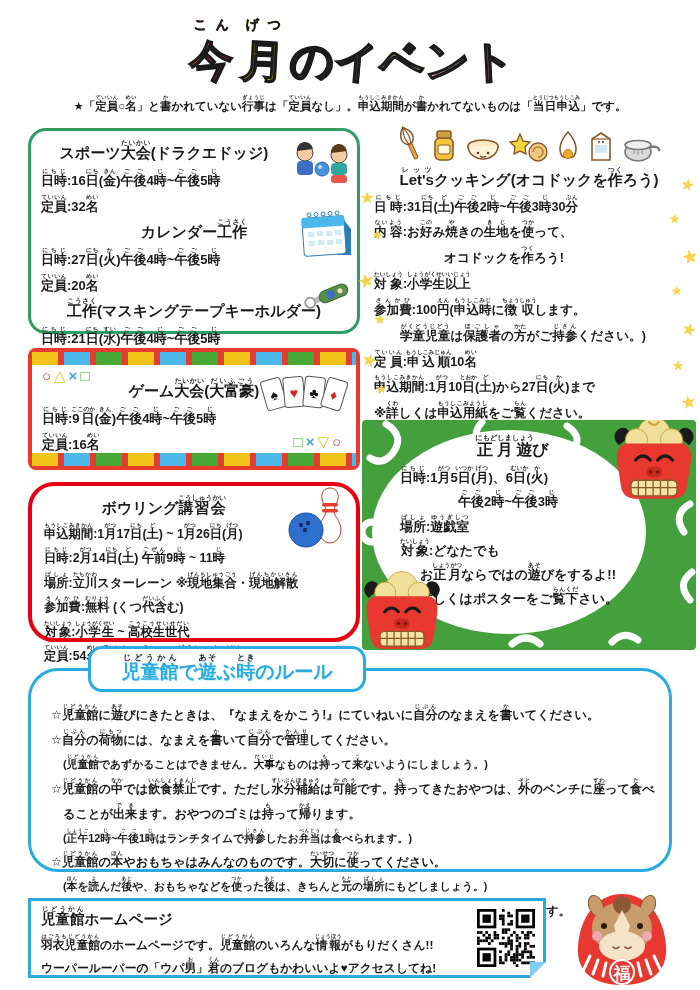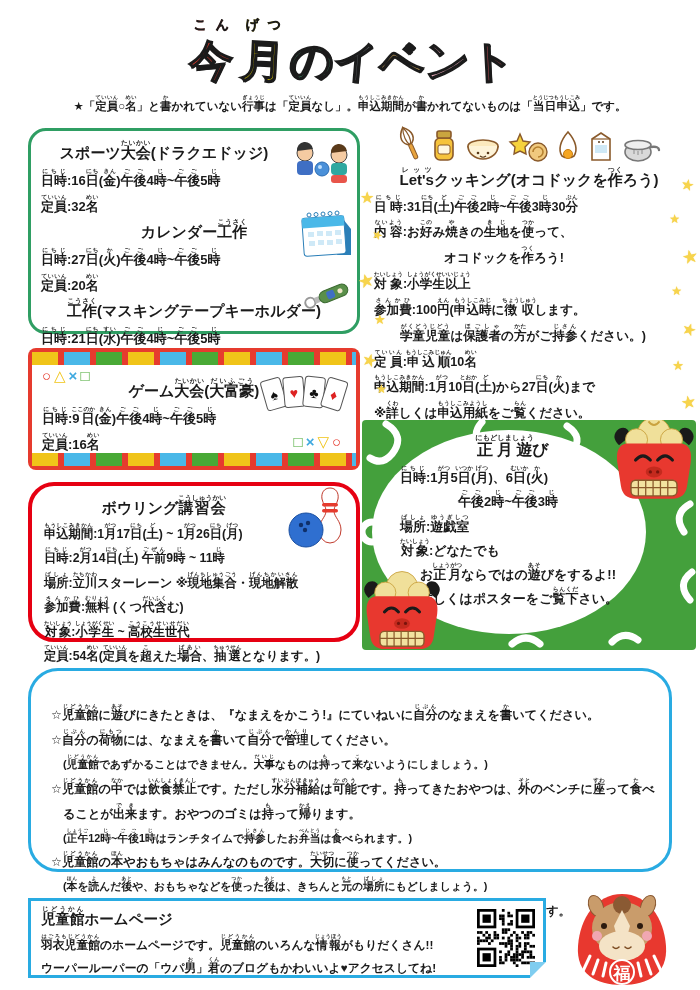--- a/index.html
+++ b/index.html
@@ -355,20 +355,23 @@
       <path d="M30,50 q8,-9 16,0" fill="none" stroke="#1a1a1a" stroke-width="3.4" stroke-linecap="round"></path>
       <path d="M54,50 q8,-9 16,0" fill="none" stroke="#1a1a1a" stroke-width="3.4" stroke-linecap="round"></path>
       <ellipse cx="50" cy="63" rx="9" ry="6" fill="#c42a1e"></ellipse>
         <circle cx="46" cy="63" r="1.8" fill="#7a130c"></circle>
         <circle cx="54" cy="63" r="1.8" fill="#7a130c"></circle>
       <rect x="25" y="72" width="50" height="17" rx="5" fill="#f2e3a0" stroke="#8a5a2b" stroke-width="1.6"></rect>
       <path d="M33,72 v17 M41,72 v17 M49,72 v17 M57,72 v17 M65,72 v17 M25,80 h50" fill="none" stroke="#8a5a2b" stroke-width="1.4"></path>
     </svg>
   </div>
 
+  <div id="rules-header">
+    <span class="hd"><ruby>児童館<rt>じどうかん</rt></ruby>で<ruby>遊<rt>あそ</rt></ruby>ぶ<ruby>時<rt>とき</rt></ruby>のルール</span>
+  </div>
   <div id="rules-box">
     <div class="rule">☆<ruby>児童館<rt>じどうかん</rt></ruby>に<ruby>遊<rt>あそ</rt></ruby>びにきたときは、『なまえをかこう!』にていねいに<ruby>自分<rt>じぶん</rt></ruby>のなまえを<ruby>書<rt>か</rt></ruby>いてください。</div>
     <div class="rule">☆<ruby>自分<rt>じぶん</rt></ruby>の<ruby>荷物<rt>にもつ</rt></ruby>には、なまえを<ruby>書<rt>か</rt></ruby>いて<ruby>自分<rt>じぶん</rt></ruby>で<ruby>管理<rt>かんり</rt></ruby>してください。</div>
     <div class="rule paren">(<ruby>児童館<rt>じどうかん</rt></ruby>であずかることはできません。<ruby>大事<rt>だいじ</rt></ruby>なものは<ruby>持<rt>も</rt></ruby>って<ruby>来<rt>こ</rt></ruby>ないようにしましょう。)</div>
     <div class="rule">☆<ruby>児童館<rt>じどうかん</rt></ruby>の<ruby>中<rt>なか</rt></ruby>では<ruby>飲食禁止<rt>いんしょくきんし</rt></ruby>です。ただし<ruby>水分補給<rt>すいぶんほきゅう</rt></ruby>は<ruby>可能<rt>かのう</rt></ruby>です。<ruby>持<rt>も</rt></ruby>ってきたおやつは、<ruby>外<rt>そと</rt></ruby>のベンチに<ruby>座<rt>すわ</rt></ruby>って<ruby>食<rt>た</rt></ruby>べ</div>
     <div class="rule cont">ることが<ruby>出来<rt>でき</rt></ruby>ます。おやつのゴミは<ruby>持<rt>も</rt></ruby>って<ruby>帰<rt>かえ</rt></ruby>ります。</div>
     <div class="rule paren">(<ruby>正午<rt>しょうご</rt></ruby>12<ruby>時<rt>じ</rt></ruby>~<ruby>午後<rt>ごご</rt></ruby>1<ruby>時<rt>じ</rt></ruby>はランチタイムで<ruby>持参<rt>じさん</rt></ruby>したお<ruby>弁当<rt>べんとう</rt></ruby>は<ruby>食<rt>た</rt></ruby>べられます。)</div>
     <div class="rule">☆<ruby>児童館<rt>じどうかん</rt></ruby>の<ruby>本<rt>ほん</rt></ruby>やおもちゃはみんなのものです。<ruby>大切<rt>たいせつ</rt></ruby>に<ruby>使<rt>つか</rt></ruby>ってください。</div>
     <div class="rule paren">(<ruby>本<rt>ほん</rt></ruby>を<ruby>読<rt>よ</rt></ruby>んだ<ruby>後<rt>あと</rt></ruby>や、おもちゃなどを<ruby>使<rt>つか</rt></ruby>った<ruby>後<rt>あと</rt></ruby>は、きちんと<ruby>元<rt>もと</rt></ruby>の<ruby>場所<rt>ばしょ</rt></ruby>にもどしましょう。)</div>
     <div class="rule">☆カードやおもちゃなどの<ruby>交換<rt>こうかん</rt></ruby>やあげることは、トラブルの<ruby>原因<rt>げんいん</rt></ruby>になるので<ruby>禁止<rt>きんし</rt></ruby>しています。</div>

